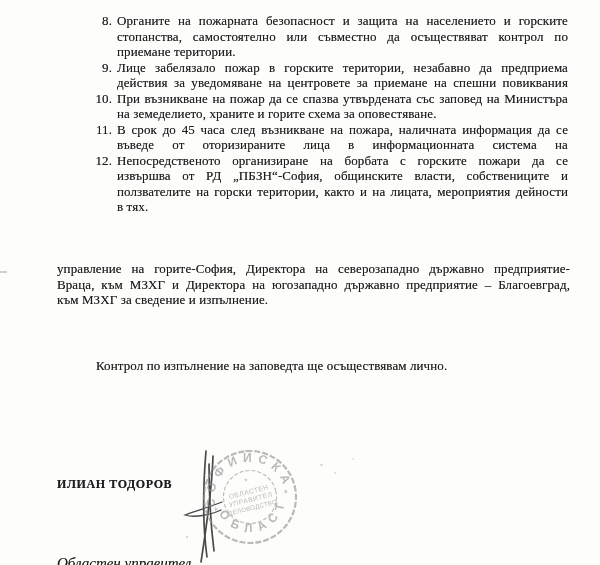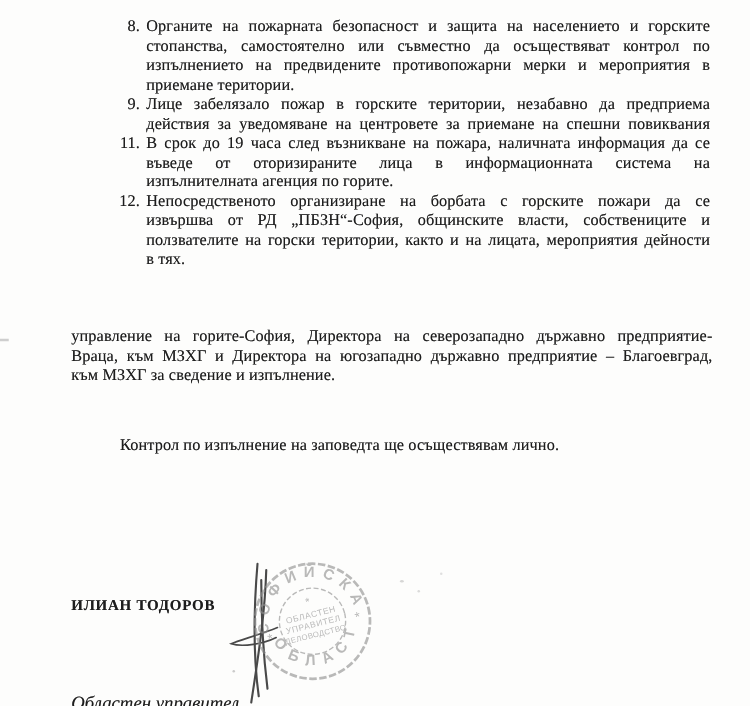--- a/index.html
+++ b/index.html
@@ -8,21 +8,21 @@
     font-family:"Liberation Serif","DejaVu Serif",serif;color:#1d1d1d;
   }
   .textblock{font-size:13px;line-height:15.5px;letter-spacing:.1px;
     text-shadow:0 0 .5px rgba(25,25,25,.55);}
   .list{position:absolute;left:86px;top:13px;width:482px;}
   .item{position:relative;padding-left:31px;}
   .num{position:absolute;left:0;top:0;width:26px;text-align:right;}
   .line{text-align:justify;text-align-last:justify;}
   .line.last{text-align-last:left;}
   .para{position:absolute;left:57px;top:261px;width:513px;}
-  .control{position:absolute;left:96px;top:348px;width:470px;text-align:left;}
+  .control{position:absolute;left:96px;top:358px;width:470px;text-align:left;}
   .sig-name{position:absolute;left:57px;top:477px;font-size:12px;font-weight:bold;
     letter-spacing:.6px;text-shadow:0 0 .5px rgba(25,25,25,.6);}
   .sig-title{position:absolute;left:57px;top:506px;font-size:15px;font-style:italic;
     line-height:19px;text-shadow:0 0 .4px rgba(25,25,25,.5);margin-top:48px;}
   .signature-svg{position:absolute;left:172px;top:444px;filter:blur(.2px);}
   .stamp-svg{position:absolute;left:196px;top:443px;opacity:.62;filter:blur(.3px);}
   .stamp-svg text{font-family:"Liberation Sans","DejaVu Sans",sans-serif;}
   .speck{position:absolute;background:#9a9a9a;border-radius:50%;}
   .dash-artifact{position:absolute;left:0;top:271px;width:7px;height:2px;
     background:#a8a8a8;opacity:.55;}
@@ -31,36 +31,39 @@
 <body>
 
 <div class="page">
 
   <div class="list textblock">
 
     <div class="item">
       <span class="num">8.</span>
       <div class="line">Органите на пожарната безопасност и защита на населението и горските</div>
       <div class="line">стопанства, самостоятелно или съвместно да осъществяват контрол по</div>
-      <div class="line">изпълнението на предвидените противопожарни мерки и мероприятия в</div>
       <div class="line last">приемане територии.</div>
     </div>
 
     <div class="item">
       <span class="num">9.</span>
       <div class="line">Лице забелязало пожар в горските територии, незабавно да предприема</div>
       <div class="line">действия за уведомяване на центровете за приемане на спешни повиквания</div>
     </div>
 
+    <div class="item">
+      <span class="num">10.</span>
+      <div class="line">При възникване на пожар да се спазва утвърдената със заповед на Министъра</div>
+      <div class="line last">на земеделието, храните и горите схема за оповестяване.</div>
+    </div>
 
     <div class="item">
       <span class="num">11.</span>
-      <div class="line">В срок до 19 часа след възникване на пожара, наличната информация да се</div>
+      <div class="line">В срок до 45 часа след възникване на пожара, наличната информация да се</div>
       <div class="line">въведе от оторизираните лица в информационната система на</div>
-      <div class="line last">изпълнителната агенция по горите.</div>
     </div>
 
     <div class="item">
       <span class="num">12.</span>
       <div class="line">Непосредственото организиране на борбата с горските пожари да се</div>
       <div class="line">извършва от РД „ПБЗН“-София, общинските власти, собствениците и</div>
       <div class="line">ползвателите на горски територии, както и на лицата, мероприятия дейности</div>
       <div class="line last">в тях.</div>
     </div>
   </div>

